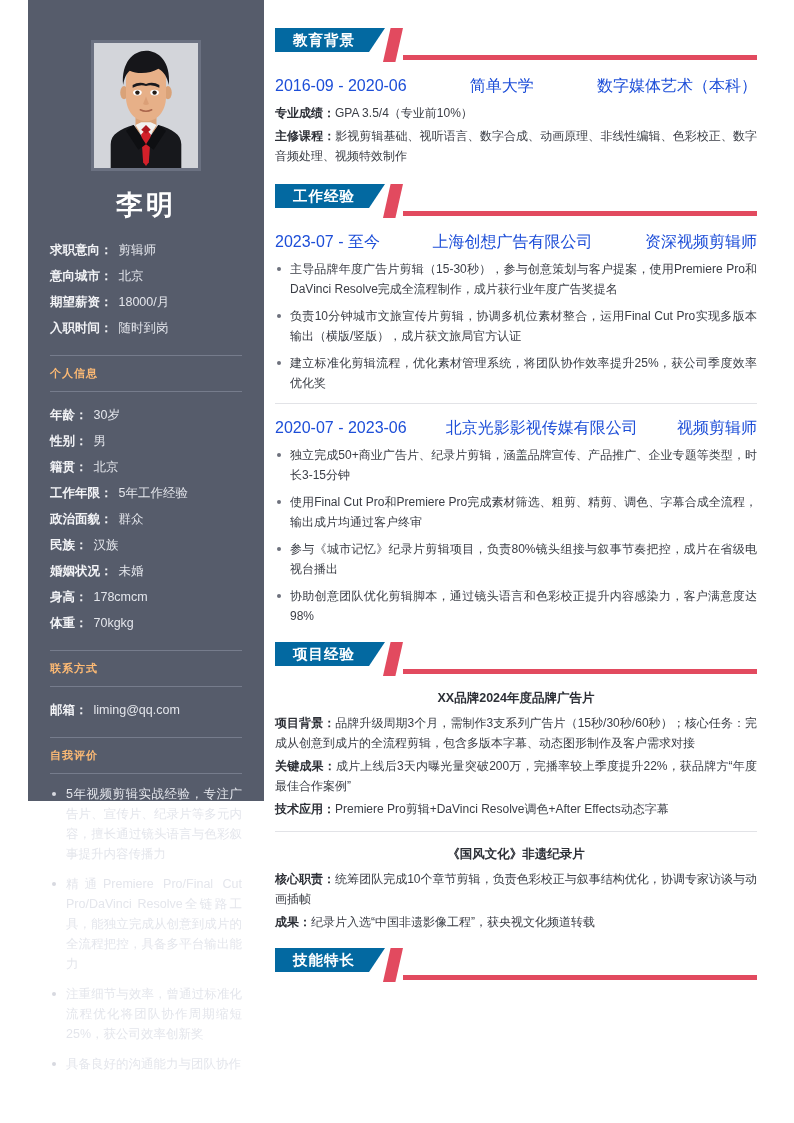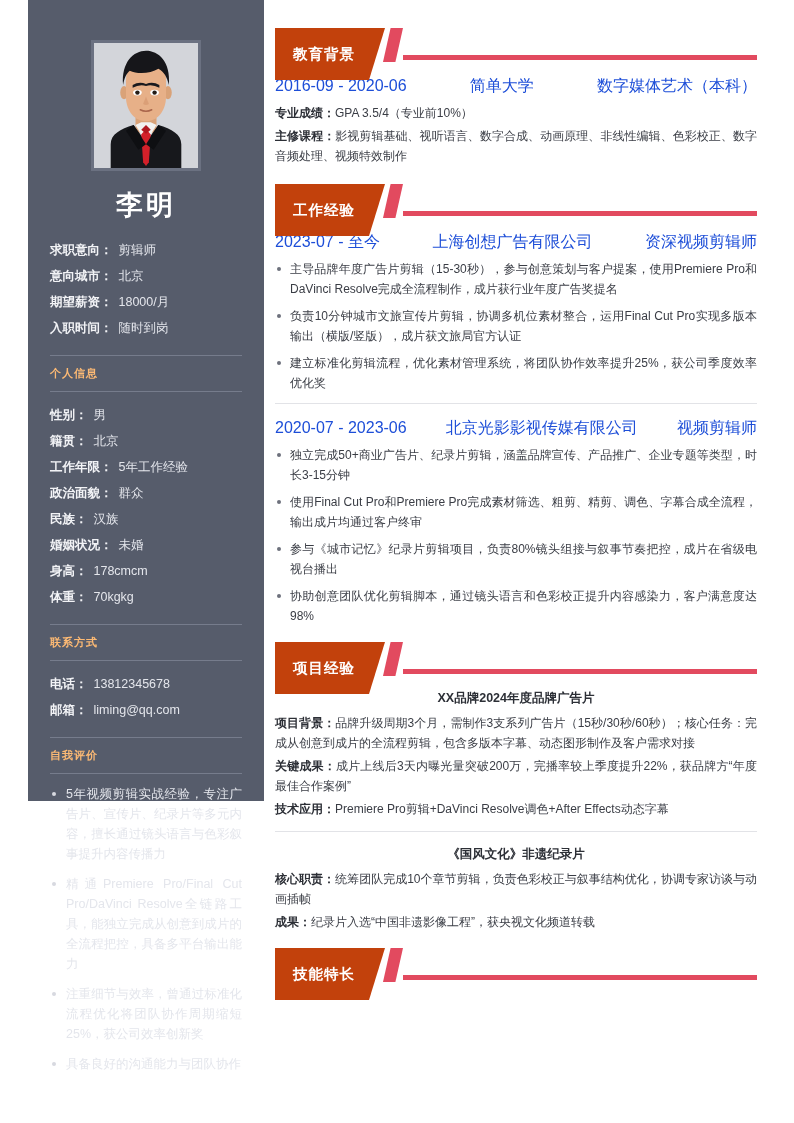--- a/index.html
+++ b/index.html
@@ -53,22 +53,22 @@
 
   
   .main{
     position:absolute;left:275px;top:0;width:500px;height:1123px;
     box-sizing:border-box;padding-right:18px;
   }
 
   .section{margin-top:0;}
   .sec-head{position:relative;height:34px;margin-bottom:4px;}
   .sec-head .tag{
-    position:absolute;left:0;top:0;height:52px;
-    background:#c2410c;color:#fff;display:flex;align-items:center;
+    position:absolute;left:0;top:0;height:24px;
+    background:#0369a1;color:#fff;display:flex;align-items:center;
     padding:0 30px 0 18px;font-size:14.5px;font-weight:700;letter-spacing:1px;
     clip-path:polygon(0 0,100% 0,calc(100% - 16px) 100%,0 100%);
     z-index:2;
   }
   .sec-head .slash{
     position:absolute;top:0;height:34px;width:20px;
     background:#e24a5f;
     clip-path:polygon(38% 0,100% 0,62% 100%,0 100%);
     z-index:1;
   }
@@ -155,35 +155,35 @@
       <div class="kv"><span class="k">求职意向：</span><span class="v">剪辑师</span></div>
       <div class="kv"><span class="k">意向城市：</span><span class="v">北京</span></div>
       <div class="kv"><span class="k">期望薪资：</span><span class="v">18000/月</span></div>
       <div class="kv"><span class="k">入职时间：</span><span class="v">随时到岗</span></div>
     </div>
 
     <div class="side-block">
       <div class="side-rule"></div>
       <div class="side-title">个人信息</div>
       <div class="side-title-rule"></div>
+      <div class="kv"><span class="k">年龄：</span><span class="v">30岁</span></div>
       <div class="kv"><span class="k">性别：</span><span class="v">男</span></div>
       <div class="kv"><span class="k">籍贯：</span><span class="v">北京</span></div>
       <div class="kv"><span class="k">工作年限：</span><span class="v">5年工作经验</span></div>
       <div class="kv"><span class="k">政治面貌：</span><span class="v">群众</span></div>
       <div class="kv"><span class="k">民族：</span><span class="v">汉族</span></div>
       <div class="kv"><span class="k">婚姻状况：</span><span class="v">未婚</span></div>
       <div class="kv"><span class="k">身高：</span><span class="v">178cmcm</span></div>
       <div class="kv"><span class="k">体重：</span><span class="v">70kgkg</span></div>
     </div>
 
     <div class="side-block">
       <div class="side-rule"></div>
       <div class="side-title">联系方式</div>
       <div class="side-title-rule"></div>
-      <div class="kv"><span class="k">电话：</span><span class="v">13812345678</span></div>
       <div class="kv"><span class="k">邮箱：</span><span class="v">liming@qq.com</span></div>
     </div>
 
     <div class="side-block">
       <div class="side-rule"></div>
       <div class="side-title">自我评价</div>
       <div class="side-title-rule"></div>
       <ul class="eval-list">
         <li>5年视频剪辑实战经验，专注广告片、宣传片、纪录片等多元内容，擅长通过镜头语言与色彩叙事提升内容传播力</li>
         <li>精通Premiere Pro/Final Cut Pro/DaVinci Resolve全链路工具，能独立完成从创意到成片的全流程把控，具备多平台输出能力</li>

